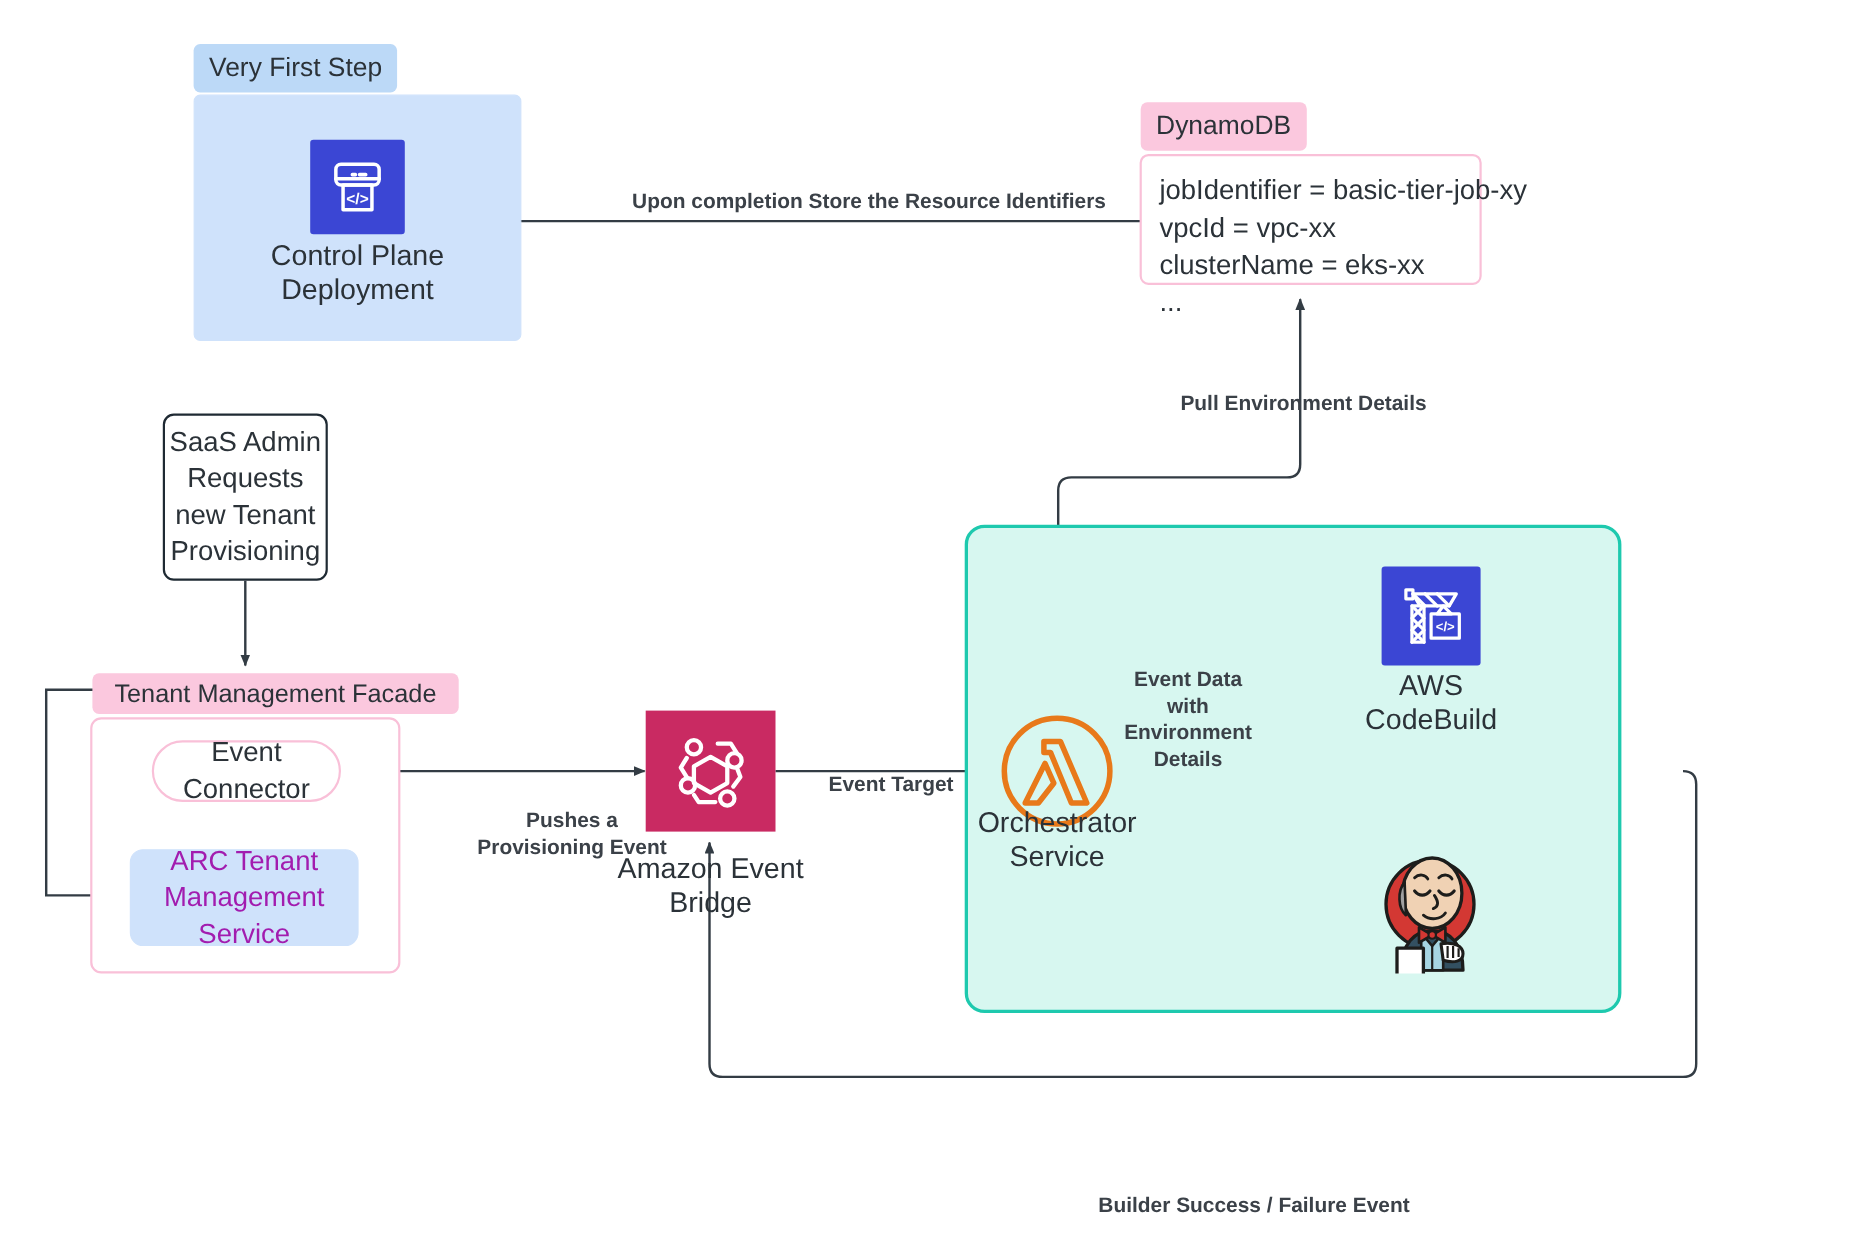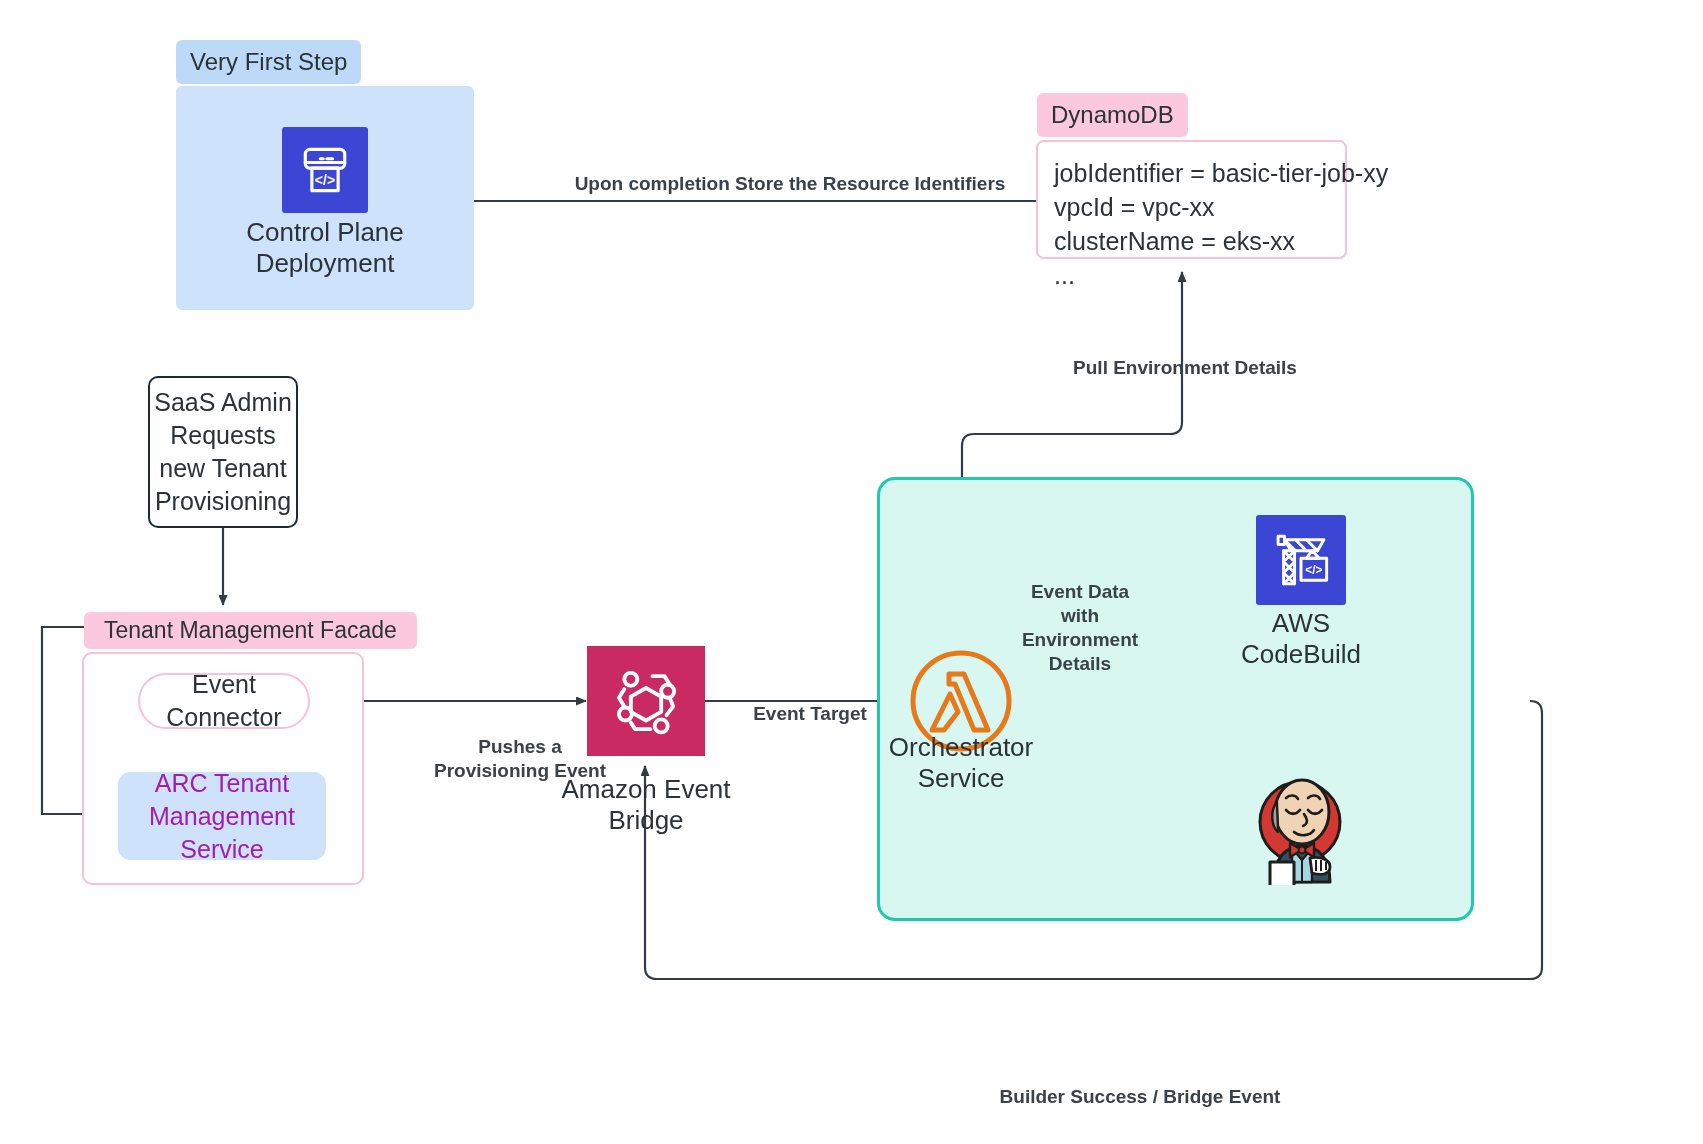--- a/index.html
+++ b/index.html
@@ -257,21 +257,21 @@
   <div class="abs" style="left:908px; top:648px; width:106px; height:106px;">
     <svg width="106" height="106" viewBox="0 0 106 106">
       <circle cx="53" cy="53" r="48" fill="none" stroke="#e8791a" stroke-width="5"></circle>
       <path d="M41,26 L56,26 L80,82 L66,82 L47,36 L41,36 Z" fill="none" stroke="#e8791a" stroke-width="5" stroke-linejoin="round"></path>
       <path d="M42,46 L50,64 L36,82 L24,82 Z" fill="none" stroke="#e8791a" stroke-width="5" stroke-linejoin="round"></path>
     </svg>
   </div>
   <div class="abs caption" style="left:841px; top:732px; width:240px;">Orchestrator
 Service</div>
 
-  <div class="abs edge-label" style="left:995px; top:580px; width:170px;">Event Data
+  <div class="abs edge-label" style="left:995px; top:607px; width:170px;">Event Data
 with
 Environment Details</div>
 
   <div class="abs tile" style="left:1256px; top:515px; width:90px; height:90px;">
     <svg width="66" height="66" viewBox="0 0 72 72">
       <g fill="none" stroke="#ffffff" stroke-width="3.2" stroke-linejoin="round" stroke-linecap="round">
         <rect x="11" y="10" width="7" height="9"></rect>
         <path d="M18,14 L61,14 L54,26 L25,26 Z"></path>
         <path d="M18,14 L30,26 M30,14 L42,26 M42,14 L54,26"></path>
         <rect x="17" y="26" width="12" height="36"></rect>
@@ -313,15 +313,15 @@
       <path d="M46,62 C52,67 62,66 66,60" fill="none" stroke="#1d1d1b" stroke-width="2.6" stroke-linecap="round"></path>
 
       <path d="M22,92 L46,92 L46,118 L22,118 Z" fill="#ffffff" stroke="#1d1d1b" stroke-width="3" stroke-linejoin="round"></path>
 
       <path d="M62,88 C74,86 82,90 82,97 C82,104 74,106 64,103 Z" fill="#ffffff" stroke="#1d1d1b" stroke-width="2.8" stroke-linejoin="round"></path>
       <path d="M68,90 L68,101 M73,90 L73,101 M78,92 L78,100" stroke="#1d1d1b" stroke-width="2"></path>
     </svg>
   </div>
   <div class="abs caption" style="left:1203px; top:892px; width:200px;"></div>
 
-  <div class="abs edge-label" style="left:930px; top:1085px; width:420px;">Builder Success / Bridge Event</div>
+  <div class="abs edge-label" style="left:930px; top:1085px; width:420px;">Builder Success / Failure Event</div>
 
 </div>
 
 </body></html>

